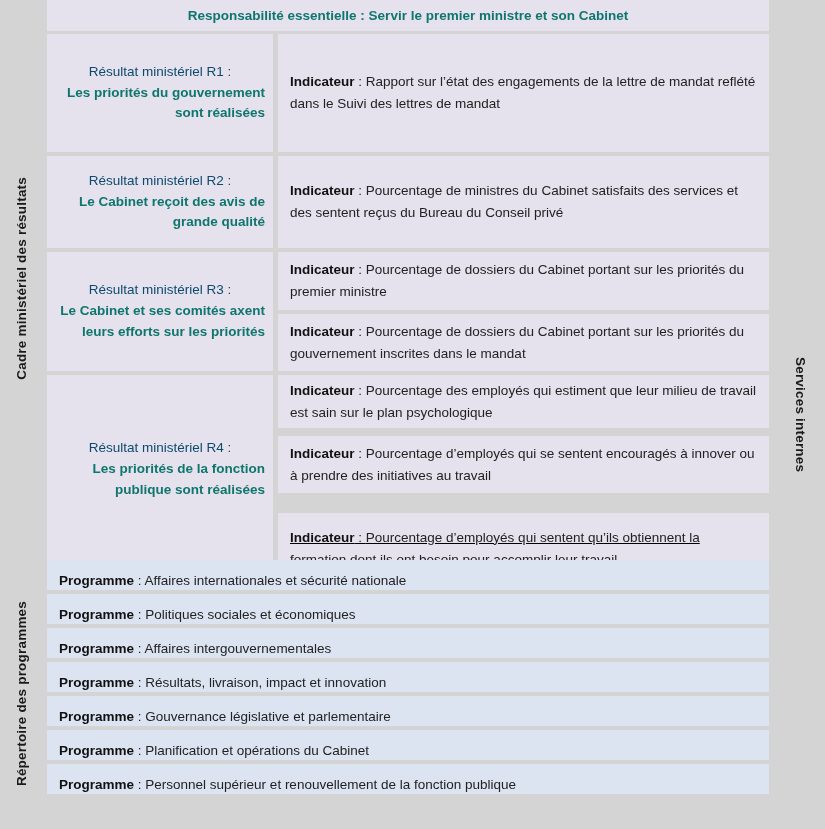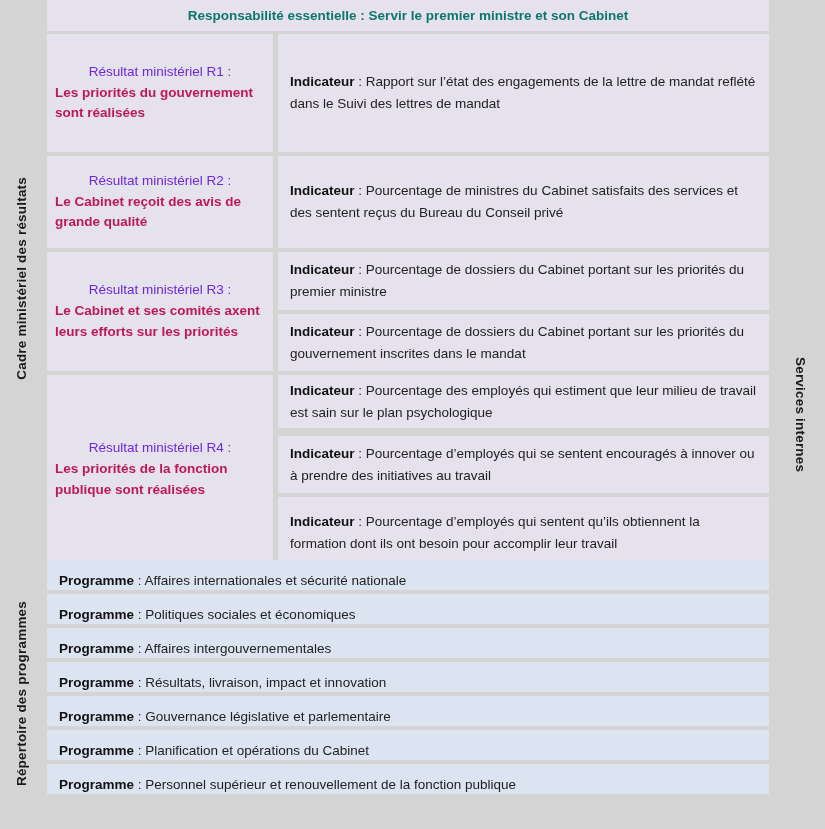--- a/index.html
+++ b/index.html
@@ -96,29 +96,29 @@
     background: #e5e1ed;
     display: flex;
     flex-direction: column;
     align-items: center;
     justify-content: center;
     box-sizing: border-box;
     padding: 4px 8px;
   }
   .res-left .r-line1 {
     font-size: 13.5px;
-    color: #6d28d9;
+    color: #0c4a6e;
     text-align: center;
     line-height: 1.55;
   }
   .res-left .r-line2 {
     font-size: 13.5px;
     font-weight: bold;
-    color: #be185d;
-    text-align: left;
+    color: #0f766e;
+    text-align: right;
     line-height: 1.55;
   }
   .res-right {
     position: absolute;
     left: 231px;
     top: 0;
     width: 491px;
     height: 100%;
   }
   .ind-cell {
@@ -234,21 +234,21 @@
             <div class="r-line1">Résultat ministériel R4 :</div>
             <div class="r-line2">Les priorités de la fonction publique sont réalisées</div>
           </div>
           <div class="res-right">
             <div class="ind-cell" style="top: 0px; height: 53px;">
               <div class="ind-txt"><b>Indicateur</b><span> : </span><span>Pourcentage des employés qui estiment que leur milieu de travail est sain sur le plan psychologique</span></div>
             </div>
             <div class="ind-cell" style="top: 61px; height: 57px;">
               <div class="ind-txt"><b>Indicateur</b><span> : </span><span>Pourcentage d’employés qui se sentent encouragés à innover ou à prendre des initiatives au travail</span></div>
             </div>
-            <div class="ind-cell" style="top: 122px; height: 71px;">
+            <div class="ind-cell" style="top: 138px; height: 71px; text-decoration: underline;">
               <div class="ind-txt"><b>Indicateur</b><span> : </span><span>Pourcentage d’employés qui sentent qu’ils obtiennent la formation dont ils ont besoin pour accomplir leur travail</span></div>
             </div>
           </div>
         </div>
       </div>
 
     <div id="programs">
         <div class="prog-row">
           <div class="prog-txt"><b>Programme</b><span> : </span><span>Affaires internationales et sécurité nationale</span></div>
         </div>

